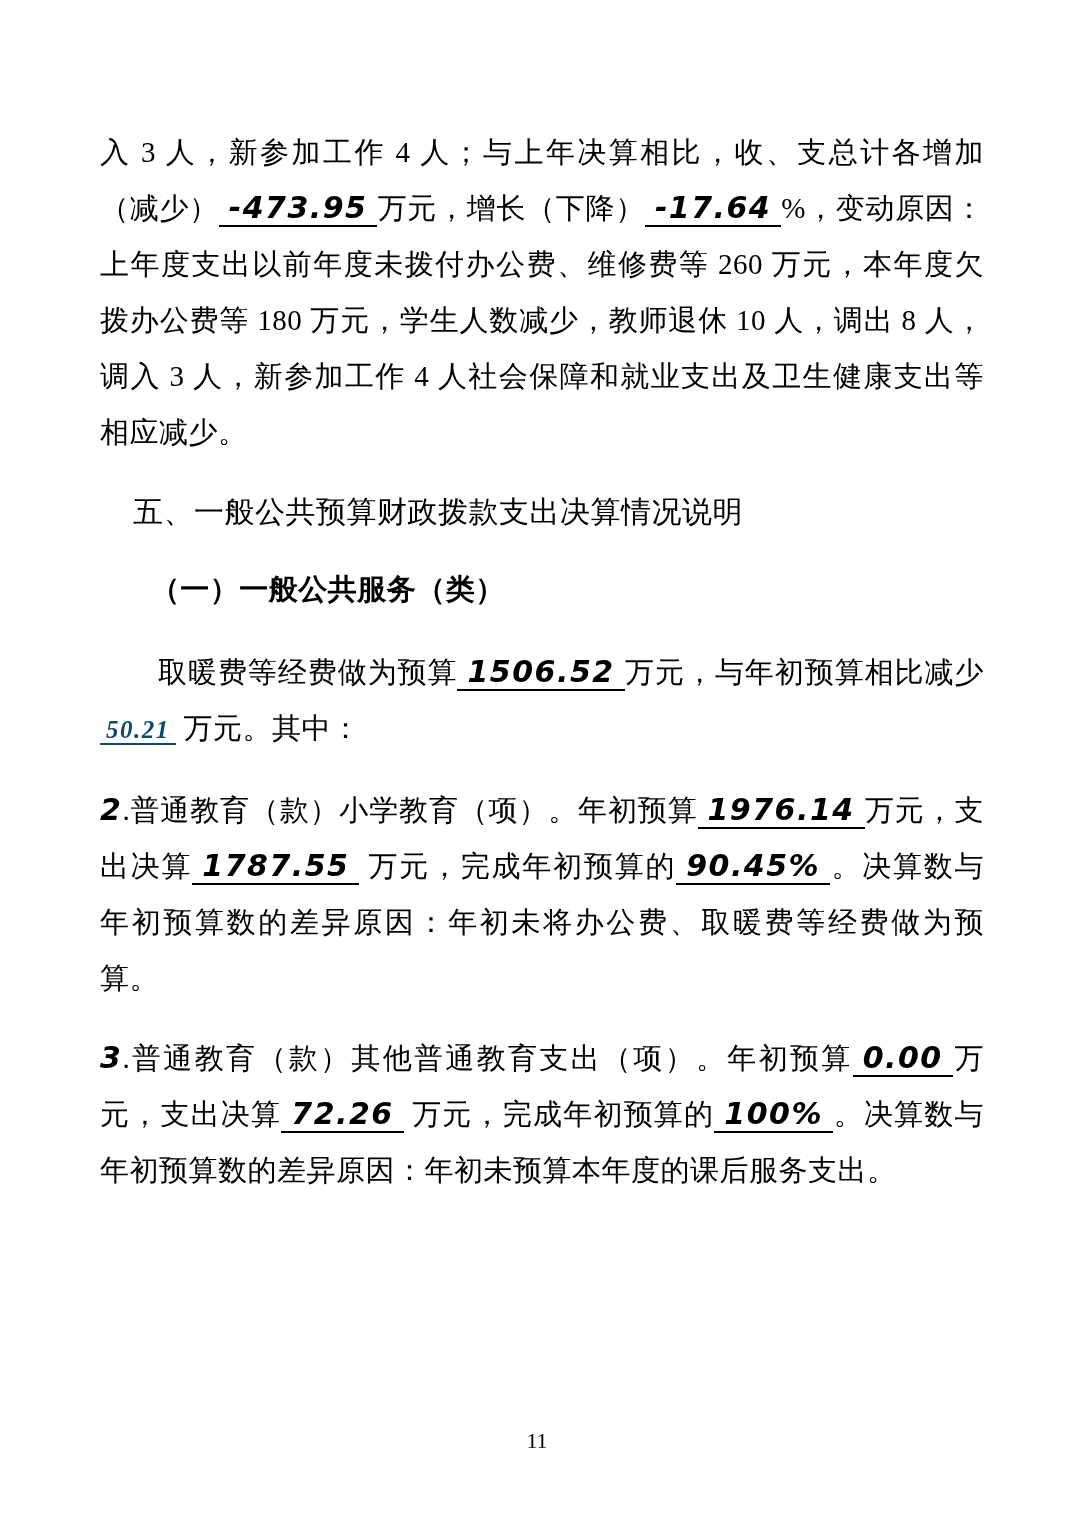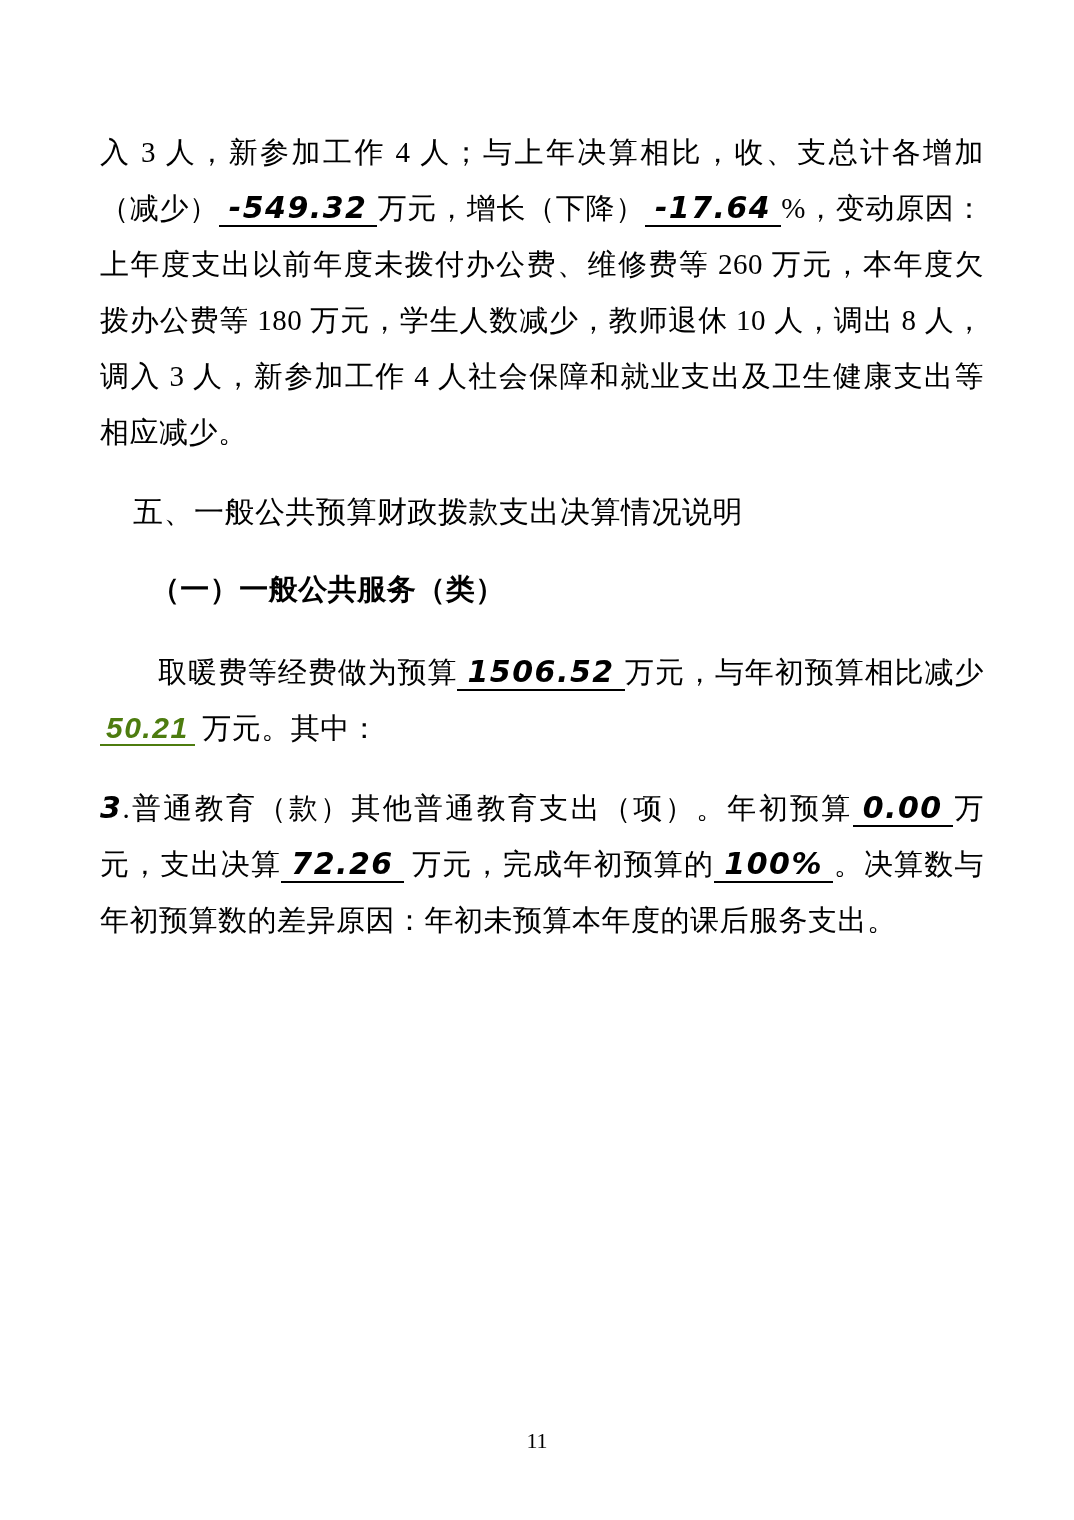--- a/index.html
+++ b/index.html
@@ -61,28 +61,28 @@
     font-family: "DejaVu Sans", "Liberation Sans", sans-serif;
     font-style: italic;
     font-weight: bold;
     font-size: 30px;
     letter-spacing: 1.5px;
     border-bottom: 2px solid currentColor;
     padding: 0 10px;
   }
   
   .run-hwub {
-    font-family: Liberation Sans, sans-serif;
+    font-family: Liberation Serif, serif;
     font-style: italic;
     font-weight: bold;
-    font-size: 30px;
+    font-size: 25px;
     letter-spacing: 1.5px;
     border-bottom: 2px solid currentColor;
     padding: 0 6px;
-    color: #4d7c0f;
+    color: #0c4a6e;
   }
   
   .run-su {
     border-bottom: 2px solid currentColor;
     padding: 0 8px;
   }
   .footer {
     position: absolute;
     left: 0;
     bottom: 66px;
@@ -90,28 +90,29 @@
     text-align: center;
     font-size: 22px;
     line-height: 26px;
   }
 </style>
 </head>
 <body>
 
 <div class="page">
 
-  <p class="para"><span class="run-n">入 3 人，新参加工作 4 人；与上年决算相比，收、支总计各增加（减少）</span><span class="run-hwu">-549.32</span><span class="run-n">万元，增长（下降）</span><span class="run-hwu">-17.64</span><span class="run-n">%，变动原因：上年度支出以前年度未拨付办公费、维修费等 260 万元，本年度欠拨办公费等 180 万元，学生人数减少，教师退休 10 人，调出 8 人，调入 3 人，新参加工作 4 人社会保障和就业支出及卫生健康支出等相应减少。</span></p>
+  <p class="para"><span class="run-n">入 3 人，新参加工作 4 人；与上年决算相比，收、支总计各增加（减少）</span><span class="run-hwu">-473.95</span><span class="run-n">万元，增长（下降）</span><span class="run-hwu">-17.64</span><span class="run-n">%，变动原因：上年度支出以前年度未拨付办公费、维修费等 260 万元，本年度欠拨办公费等 180 万元，学生人数减少，教师退休 10 人，调出 8 人，调入 3 人，新参加工作 4 人社会保障和就业支出及卫生健康支出等相应减少。</span></p>
 
   <h2 class="heading-1">五、一般公共预算财政拨款支出决算情况说明</h2>
 
 
   <h3 class="heading-2">（一）一般公共服务（类）</h3>
 
   <p class="para indent"><span class="run-n">取暖费等经费做为预算</span><span class="run-hwu">1506.52</span><span class="run-n">万元，与年初预算相比减少 </span><span class="run-hwub">50.21</span><span class="run-n"> 万元。其中：</span></p>
 
 
+  <p class="para"><span class="run-hw">2</span><span class="run-n">.普通教育（款）小学教育（项）。年初预算</span><span class="run-hwu">1976.14</span><span class="run-n">万元，支出决算</span><span class="run-hwu">1787.55</span><span class="run-n"> 万元，完成年初预算的</span><span class="run-hwu">90.45%</span><span class="run-n">。决算数与年初预算数的差异原因：年初未将办公费、取暖费等经费做为预算。</span></p>
 
   <p class="para"><span class="run-hw">3</span><span class="run-n">.普通教育（款）其他普通教育支出（项）。年初预算</span><span class="run-hwu">0.00</span><span class="run-n">万元，支出决算</span><span class="run-hwu">72.26</span><span class="run-n"> 万元，完成年初预算的</span><span class="run-hwu">100%</span><span class="run-n">。决算数与年初预算数的差异原因：年初未预算本年度的课后服务支出。</span></p>
 
   <div class="footer">11</div>
 
 </div>
 
 </body></html>

